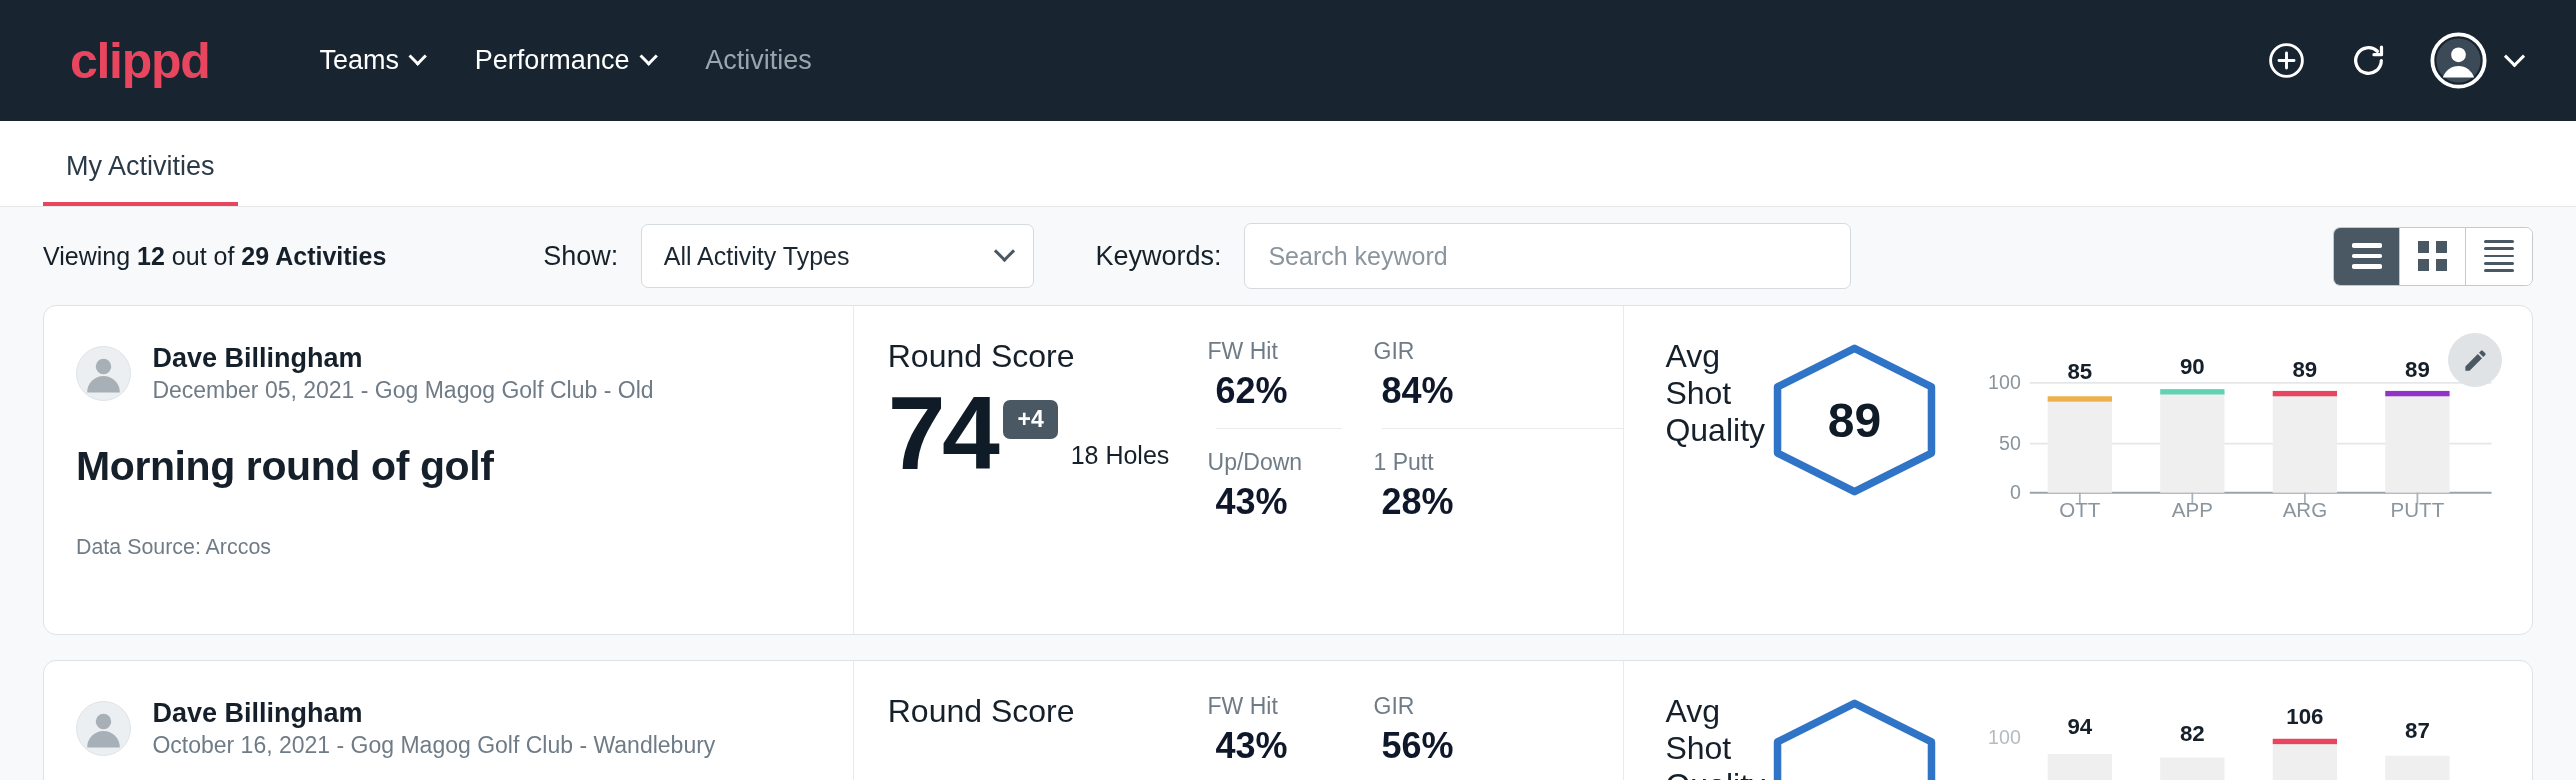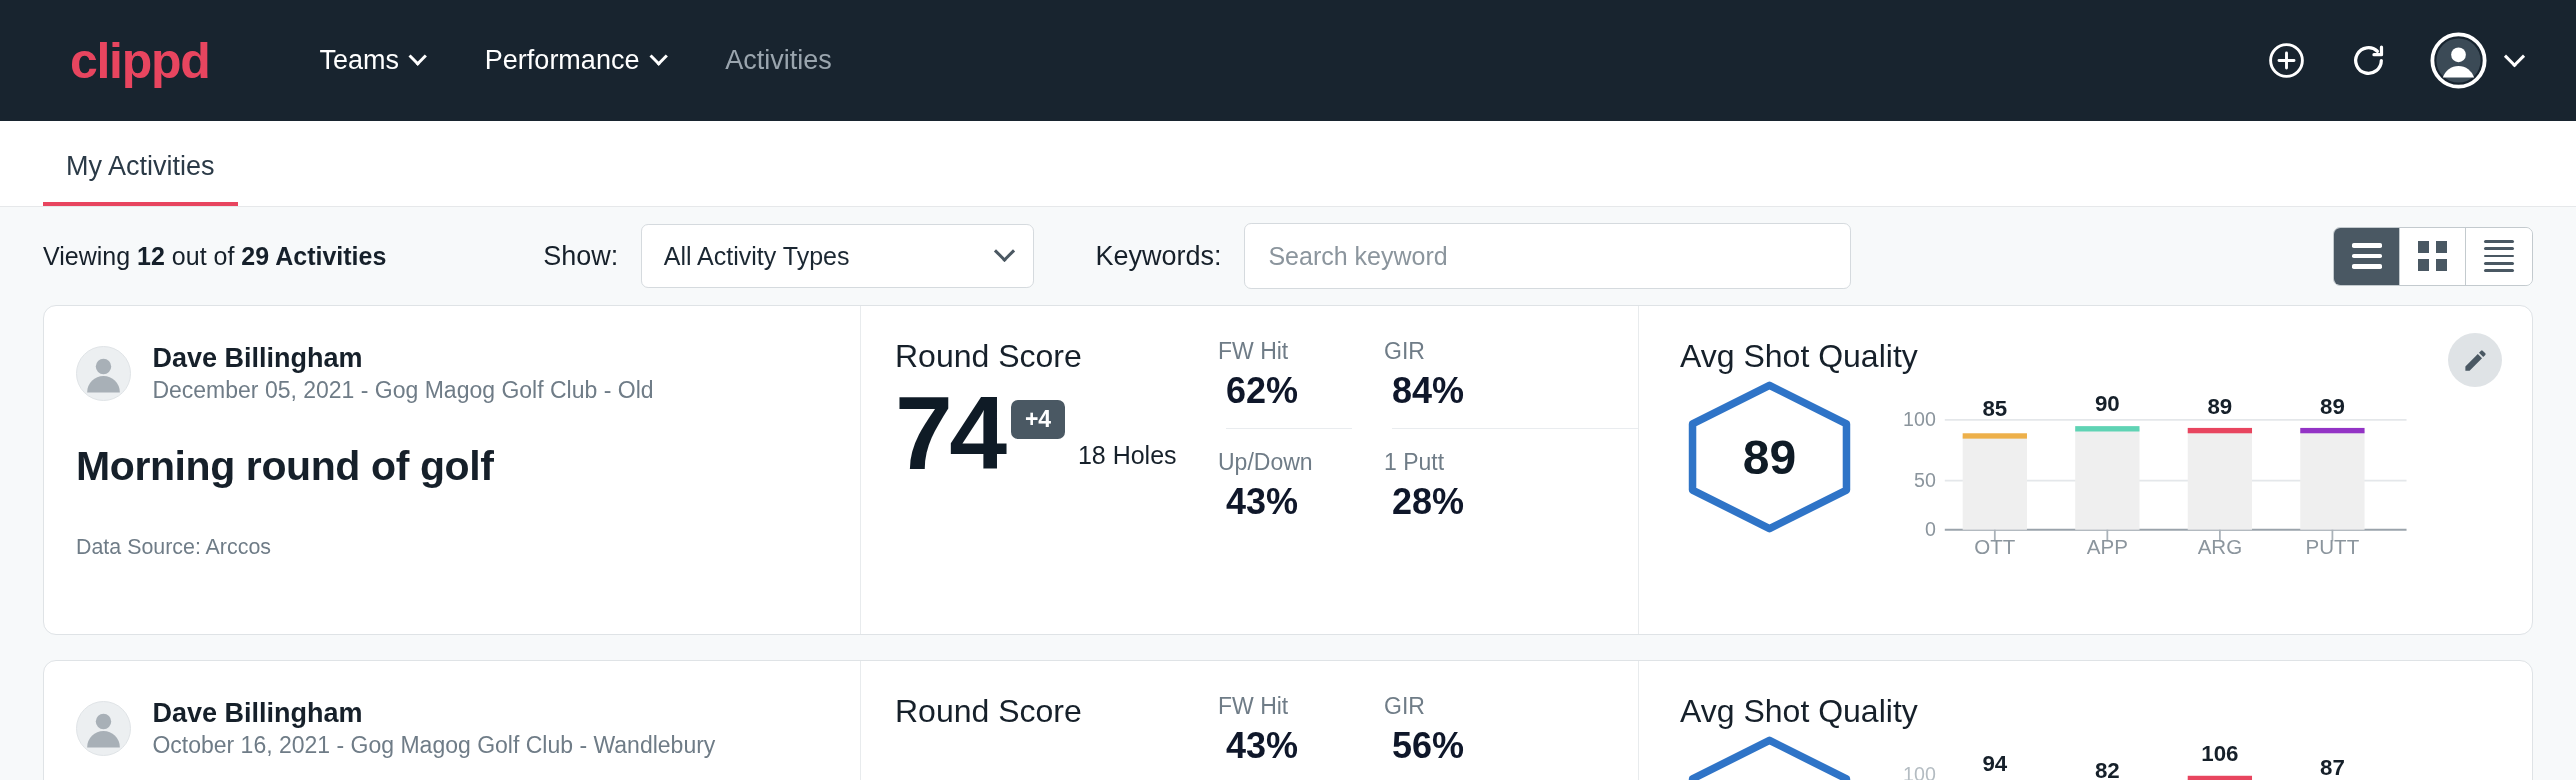--- a/index.html
+++ b/index.html
@@ -20,21 +20,21 @@
   }
   .brand {
     font-size: 50px;
     font-weight: 700;
     color: #e8455f;
     letter-spacing: -1.3px;
     margin-right: 85px;
     line-height: 1;
     user-select: none;
   }
-  .nav-links { display: flex; align-items: flex-start; gap: 10px; }
+  .nav-links { display: flex; align-items: flex-start; gap: 0; }
   .nav-link {
     display: flex; align-items: center; gap: 12.5px;
     color: #ffffff;
     font-size: 27px;
     padding: 10.7px 25px;
     cursor: pointer;
     white-space: nowrap;
   }
   .nav-link.dim { color: #9aa5ae; }
   .chev {
@@ -194,21 +194,21 @@
   }
   .stat-label { font-size: 23px; color: #6f7c87; }
   .stat-value { font-size: 36px; font-weight: 700; color: #0f172a; margin-top: 5.4px; padding-bottom: 16px; margin-left: 8px; }
   .stat-cell.sep .stat-value { border-bottom: 0.9px solid #e9ecef; }
   .stat-cell.row2 { padding-top: 19.6px; }
 
   .card-right {
     flex: 1;
     border-left: 0.9px solid #e8ebed;
     padding: 32px 36px 0 41px;
-    display: flex; flex-direction: column;
+    display: flex; flex-direction: row;
   }
   .asq-body { display: flex; align-items: flex-start; margin-top: 5.4px; }
   .hexwrap { width: 179px; flex: none; position: relative; }
   .hexnum {
     position: absolute; left: 0; right: 0; top: 50px;
     text-align: center;
     font-size: 48px; font-weight: 700; color: #0f1b26;
   }
   .chartwrap { flex: 1; margin-left: 34px; margin-top: 3.6px; }
 

